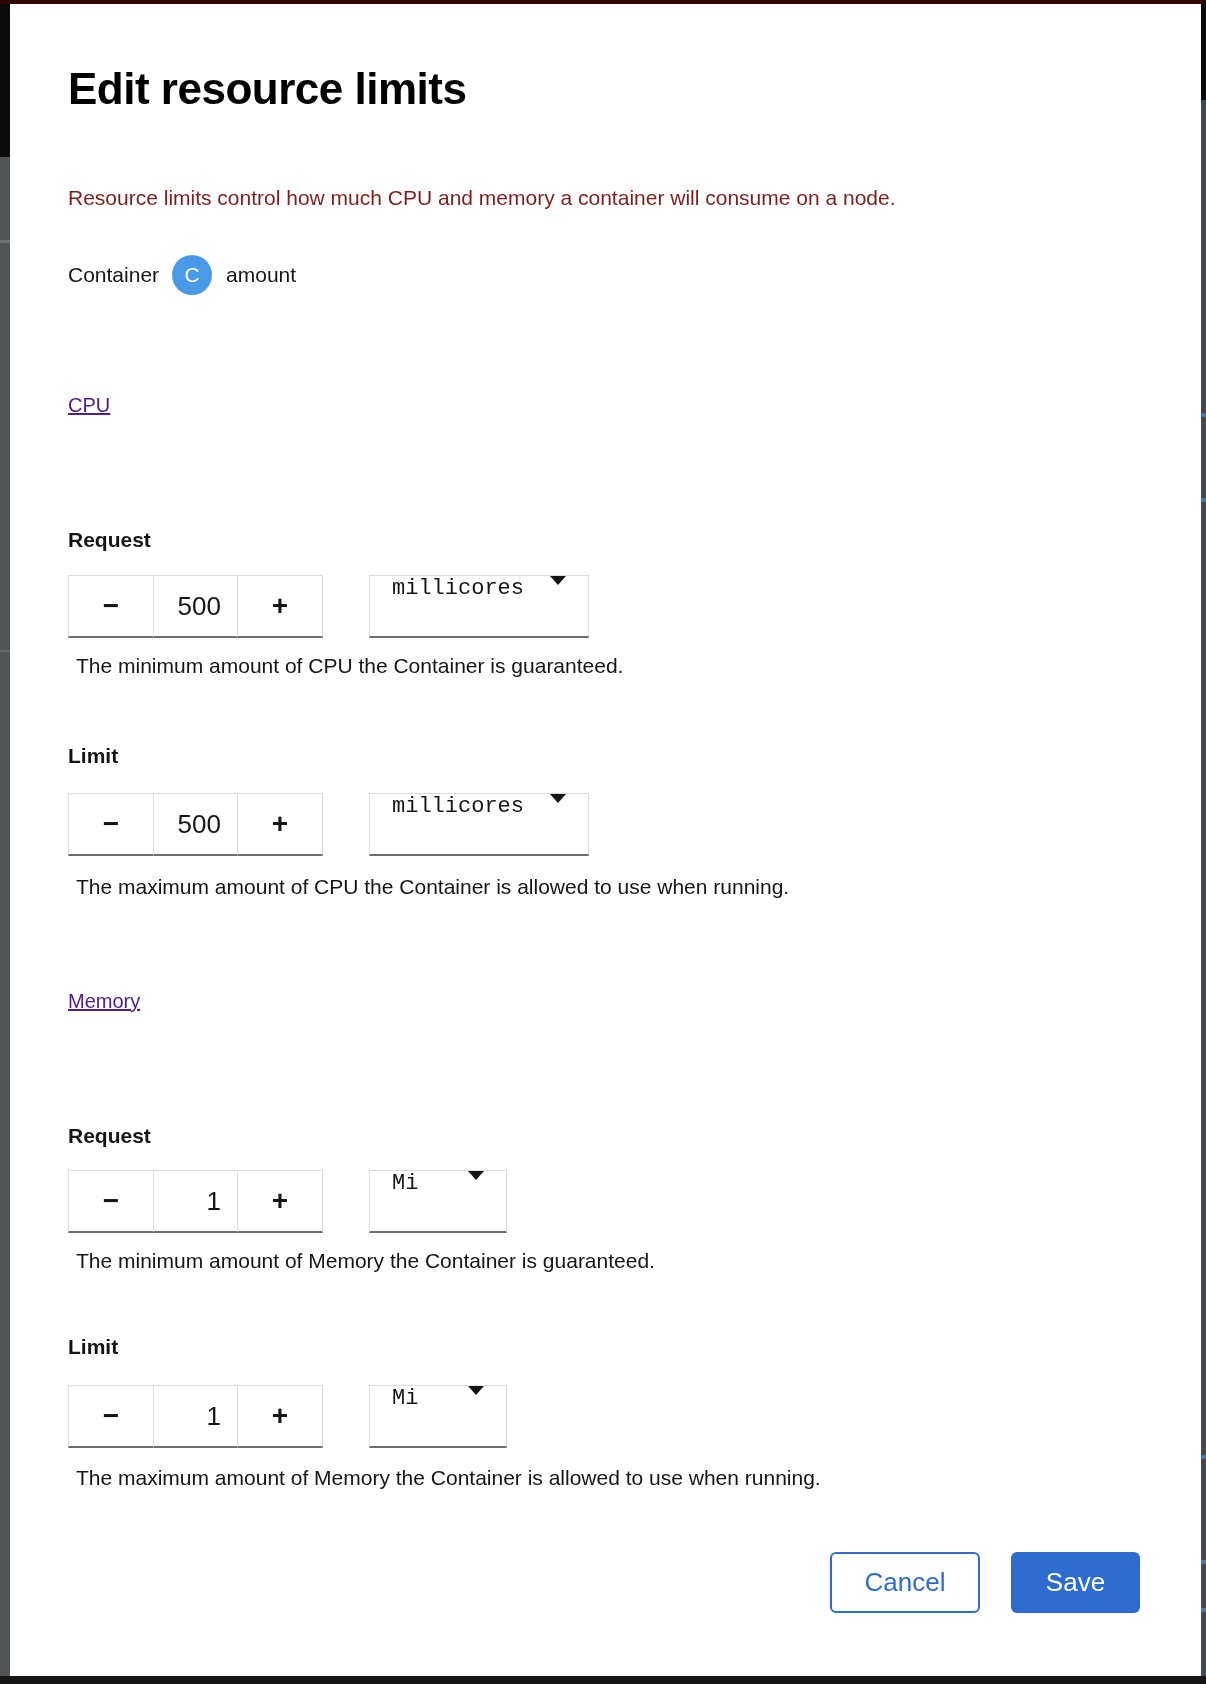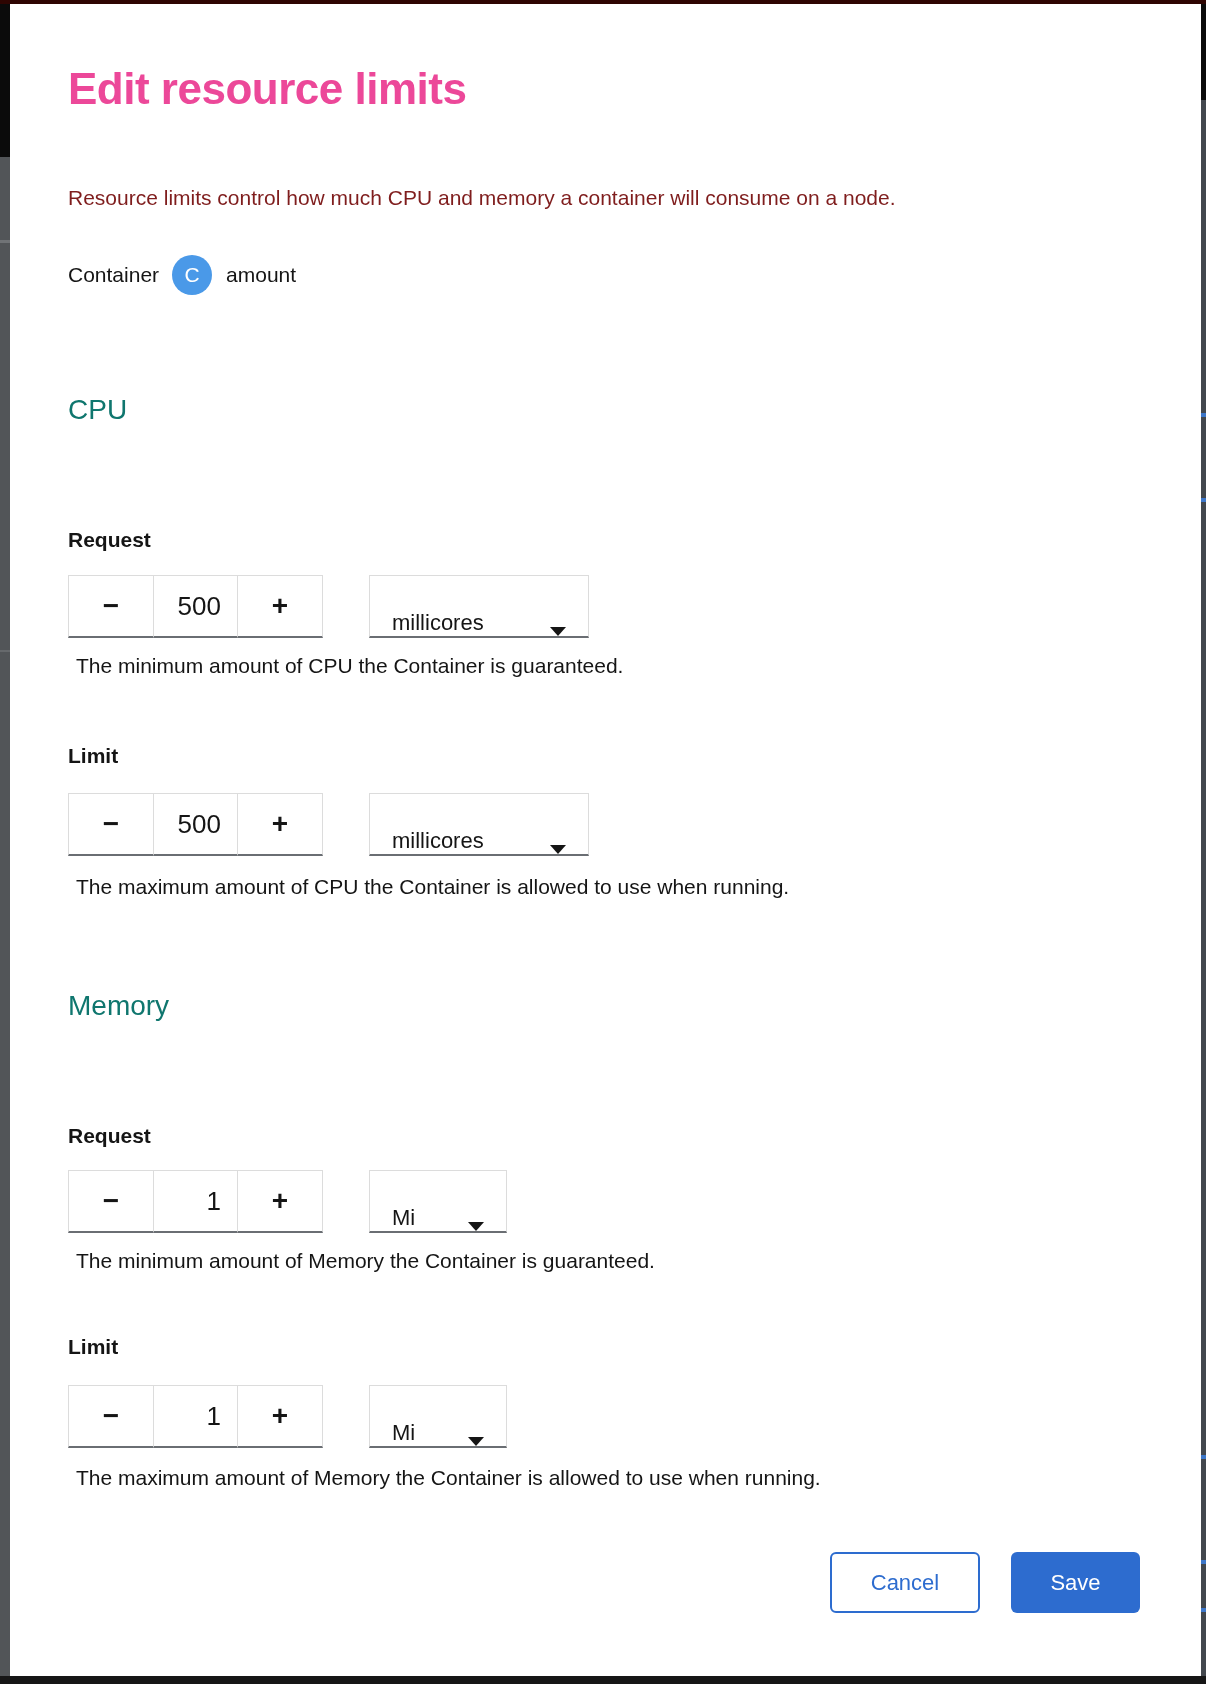--- a/index.html
+++ b/index.html
@@ -29,40 +29,40 @@
 
   
   .modal{
     position:absolute;left:10px;top:4px;width:1191px;height:1672px;
     background:#ffffff;z-index:3;
   }
   .modal > *{position:absolute;}
 
   .title{
     left:58px;top:60px;margin:0;
-    font-size:44px;font-weight:700;letter-spacing:-0.5px;color:#ec4899;
+    font-size:44px;font-weight:700;letter-spacing:-0.5px;color:#000000;
   }
   .desc{
     left:58px;top:179px;margin:0;
     font-size:21px;line-height:30px;color:#7f1d1d;
   }
   .container-row{
     left:58px;top:250px;height:42px;
     display:flex;align-items:center;
     font-size:21px;
   }
   .badge{
     width:40px;height:40px;border-radius:50%;
     background:#4a99e8;color:#ffffff;
     display:flex;align-items:center;justify-content:center;
     font-size:21px;margin-left:13px;margin-right:14px;
   }
   .section-heading{
     left:58px;margin:0;
-    font-size:28px;font-weight:400;color:#0f766e;
+    font-size:20px;font-weight:400;color:#4c1d95;text-decoration:underline;
   }
   .h-cpu{top:390px;}
   .h-mem{top:986px;}
 
   .field-label{
     left:58px;margin:0;
     font-size:21px;font-weight:700;color:#151515;
   }
   .l1{top:524px;} .l2{top:740px;} .l3{top:1120px;} .l4{top:1331px;}
 
@@ -91,23 +91,23 @@
     width:100%;height:100%;box-sizing:border-box;
     border:none;outline:none;background:transparent;
     text-align:right;padding:0 16px 0 0;
     font-family:"Liberation Sans",sans-serif;
     font-size:26px;color:#151515;
   }
   .unit-select{
     margin-left:46px;height:63px;box-sizing:border-box;
     background:#ffffff;
     border:1px solid #dcdcdc;border-bottom:2px solid #6a6e73;
-    display:flex;align-items:flex-end;justify-content:space-between;
+    display:flex;align-items:flex-start;justify-content:space-between;
     padding:0 22px;
-    font-family:Liberation Sans, sans-serif;
+    font-family:Liberation Mono, monospace;
     font-size:22px;color:#151515;cursor:pointer;
   }
   .unit-wide{width:220px;}
   .unit-narrow{width:138px;}
   .caret{
     width:0;height:0;
     border-left:8px solid transparent;
     border-right:8px solid transparent;
     border-top:9px solid #151515;
     margin-left:16px;
@@ -119,21 +119,21 @@
   }
   .p1{top:648px;} .p2{top:869px;} .p3{top:1243px;} .p4{top:1460px;}
 
   .btn-row{
     top:1548px;right:61px;
     display:flex;gap:31px;
   }
   .btn{
     height:61px;border-radius:6px;box-sizing:border-box;
     font-family:"Liberation Sans",sans-serif;
-    font-size:22px;
+    font-size:26px;
     display:flex;align-items:center;justify-content:center;
     cursor:pointer;
   }
   .btn-cancel{
     width:150px;background:#ffffff;
     border:2px solid #2d6ccf;color:#2d6ccf;
   }
   .btn-save{
     width:129px;background:#2d6ccf;
     border:none;color:#ffffff;

